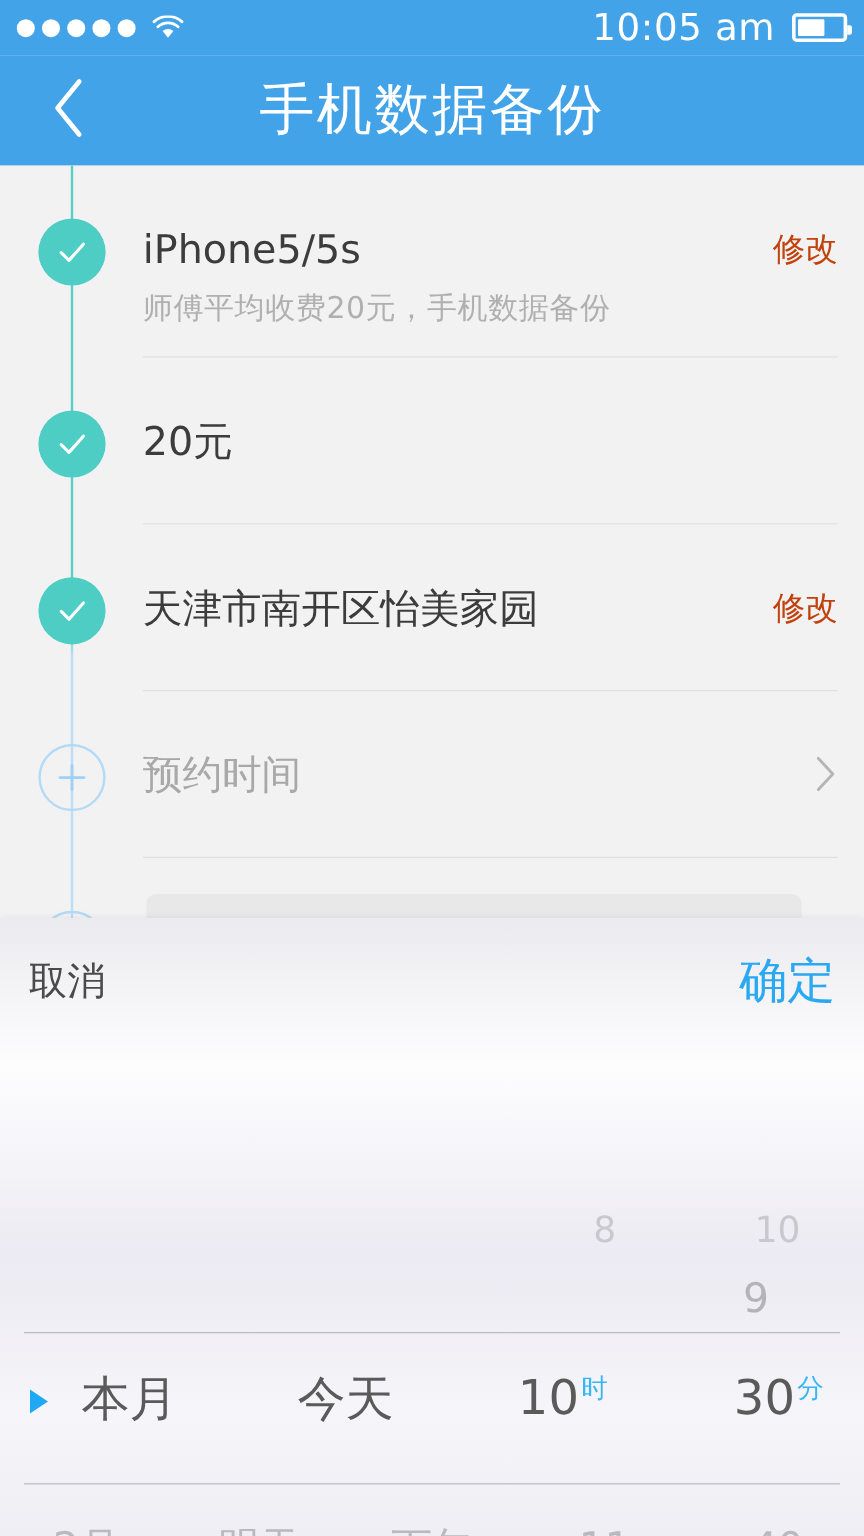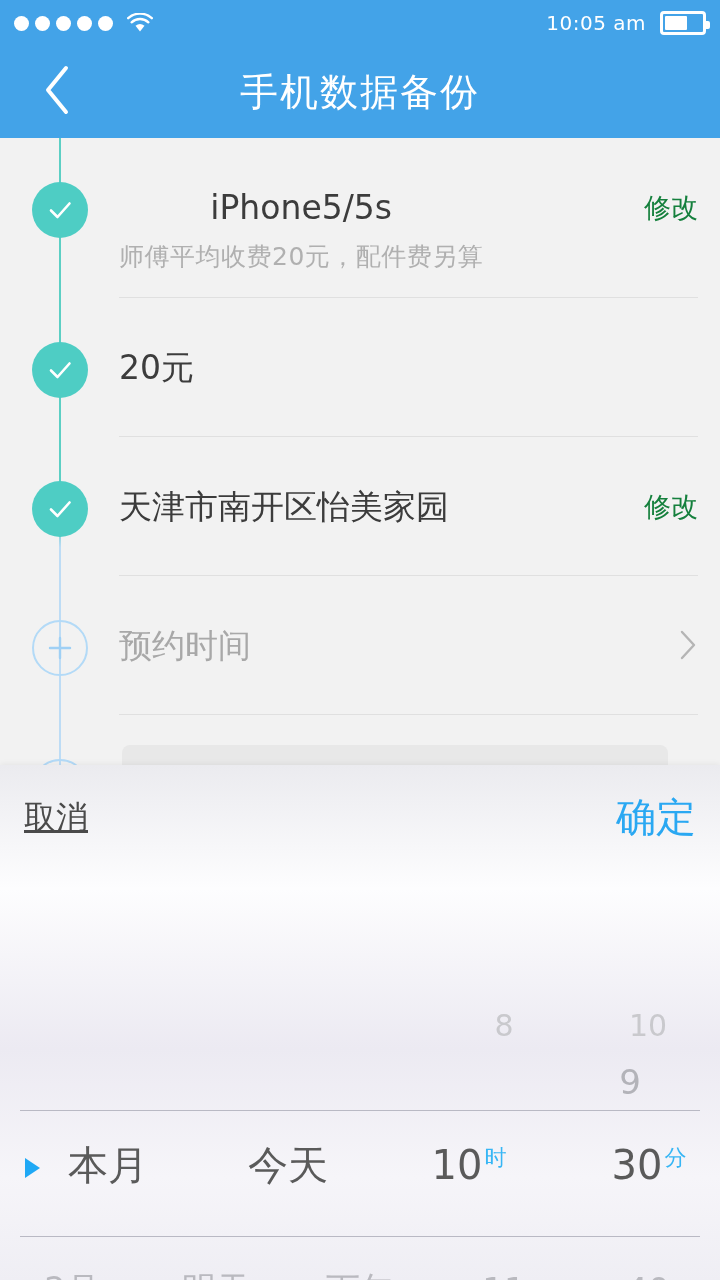--- a/index.html
+++ b/index.html
@@ -14,44 +14,44 @@
   .statusbar {
     position:absolute; left:0; top:0; width:720px; height:46px;
     background:#43a3e8; display:flex; align-items:center;
     padding:0 14px; color:#fff;
   }
   .sb-dots { display:flex; align-items:center; gap:6px; }
   .sb-dot { width:15px; height:15px; border-radius:50%; background:#fff; display:block; }
   .sb-wifi { margin-left:14px; width:26px; height:20px; position:relative; }
   .sb-wifi svg { display:block; }
   .sb-spacer { flex:1; }
-  .sb-time { font-size:20px; letter-spacing:0.5px; margin-right:14px; font-family:"DejaVu Sans","Liberation Sans",sans-serif; }
+  .sb-time { font-size:31px; letter-spacing:0.5px; margin-right:14px; font-family:"DejaVu Sans","Liberation Sans",sans-serif; }
   .sb-batt {
     width:46px; height:24px; border:3px solid #fff; border-radius:4px;
     position:relative; display:flex; align-items:center; padding:2px;
   }
   .sb-batt::after {
     content:""; position:absolute; right:-7px; top:7px;
     width:4px; height:8px; background:#fff; border-radius:0 2px 2px 0;
   }
   .sb-batt-fill { height:100%; background:#fff; border-radius:1px; }
 
   
   .navbar {
     position:absolute; left:0; top:46px; width:720px; height:92px;
     background:#43a3e8; display:flex; align-items:center; justify-content:center;
   }
   .nav-back {
     position:absolute; left:22px; top:0; height:92px; width:70px;
     display:flex; align-items:center; justify-content:center; cursor:pointer;
   }
-  .nav-title { color:#fff; font-size:38px; letter-spacing:2px; }
-
-  
-  .content { position:absolute; left:0; top:138px; width:720px; bottom:0; background:#f2f2f2;text-align:center; }
+  .nav-title { color:#fff; font-size:46px; letter-spacing:2px; }
+
+  
+  .content { position:absolute; left:0; top:138px; width:720px; bottom:0; background:#f2f2f2; }
 
   .timeline {
     position:absolute; left:59px; top:0; width:2px; height:660px;
     background:linear-gradient(to bottom,#5ccfc4 0%,#5ccfc4 58%,#bddcf5 62%,#bddcf5 100%);
   }
 
   .row { position:relative; height:139px; }
   .row.tall { height:160px; }
 
   .marker {
@@ -62,21 +62,21 @@
   .marker.add { background:transparent; border:2px solid #b3daf7; }
   .marker svg { display:block; }
 
   .row-body {
     position:absolute; left:119px; right:22px; top:0; height:100%;
   }
   .row-main { display:flex; align-items:flex-start; padding-top:52px; }
   .row-title { font-size:33px; color:#3c3c3c; line-height:1.1; }
   .row-title.muted { color:#a8a8a8; }
   .row-sub { font-size:25px; color:#b0b0b0; margin-top:14px; letter-spacing:0.5px; }
-  .row-action { margin-left:auto; font-size:27px; color:#15803d; cursor:pointer; white-space:nowrap; }
+  .row-action { margin-left:auto; font-size:27px; color:#c2410c; cursor:pointer; white-space:nowrap; }
   .row-chevron { margin-left:auto; width:20px; height:34px; }
   .row-divider {
     position:absolute; left:0; right:0; bottom:0; height:1px; background:#e0e0e0;
   }
 
   
   .ghost-card {
     position:absolute; left:122px; top:607px; width:546px; height:60px;
     background:#e8e8e8; border-radius:8px 8px 0 0;
   }
@@ -84,21 +84,21 @@
   
   .sheet {
     position:absolute; left:0; top:765px; width:720px; height:515px;
     background:linear-gradient(to bottom,#ebebef 0%,#fdfdfe 24%,#eceaf2 55%,#f6f5f9 80%,#efeef4 100%);
     box-shadow:0 -1px 6px rgba(0,0,0,0.06);
   }
   .sheet-toolbar {
     position:relative; height:105px; display:flex; align-items:center;
     padding:0 24px;
   }
-  .sheet-cancel { font-size:32px; color:#4a4a4a; cursor:pointer;text-decoration:underline; }
+  .sheet-cancel { font-size:32px; color:#4a4a4a; cursor:pointer; }
   .sheet-confirm { margin-left:auto; font-size:40px; color:#2aa8f2; cursor:pointer; }
 
   .wheels { position:relative; height:410px; overflow:hidden; }
   .wheel-row {
     position:absolute; left:0; right:0; display:flex; align-items:center;
   }
   .wheel-col {
     flex:1; text-align:center; font-size:34px; color:#6f6f6f;
     font-family:"DejaVu Sans","Liberation Sans",sans-serif;
   }
@@ -172,21 +172,21 @@
         <span>
           <svg width="32" height="32" viewBox="0 0 32 32">
             <path d="M7 16.5 L13.5 23 L25.5 9.5" stroke="#ffffff" stroke-width="2.6" fill="none" stroke-linecap="round" stroke-linejoin="round"></path>
           </svg>
         </span>
       </div>
       <div class="row-body">
         <div class="row-main">
           <div>
             <div class="row-title">iPhone5/5s</div>
-            <div class="row-sub">师傅平均收费20元，配件费另算</div>
+            <div class="row-sub">师傅平均收费20元，手机数据备份</div>
           </div>
           <div class="row-action">修改</div>
         </div>
         <div class="row-divider"></div>
       </div>
     </div>
 
     <div class="row">
       <div class="marker done">
         <span>

